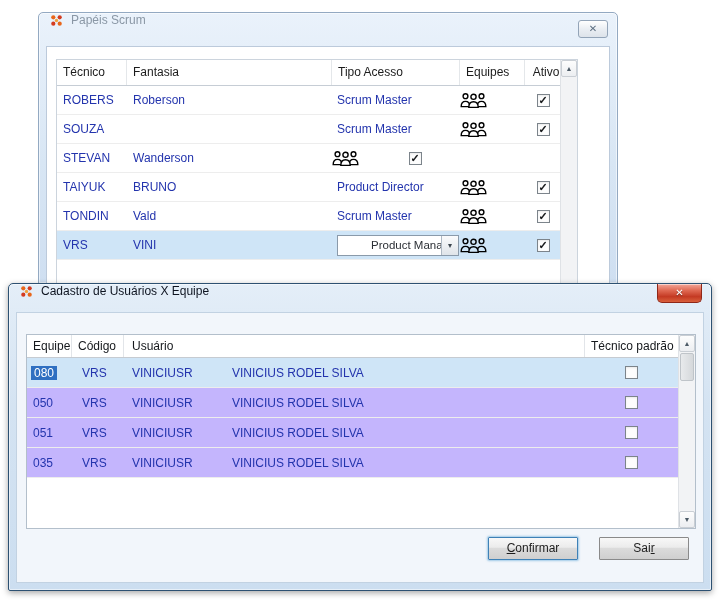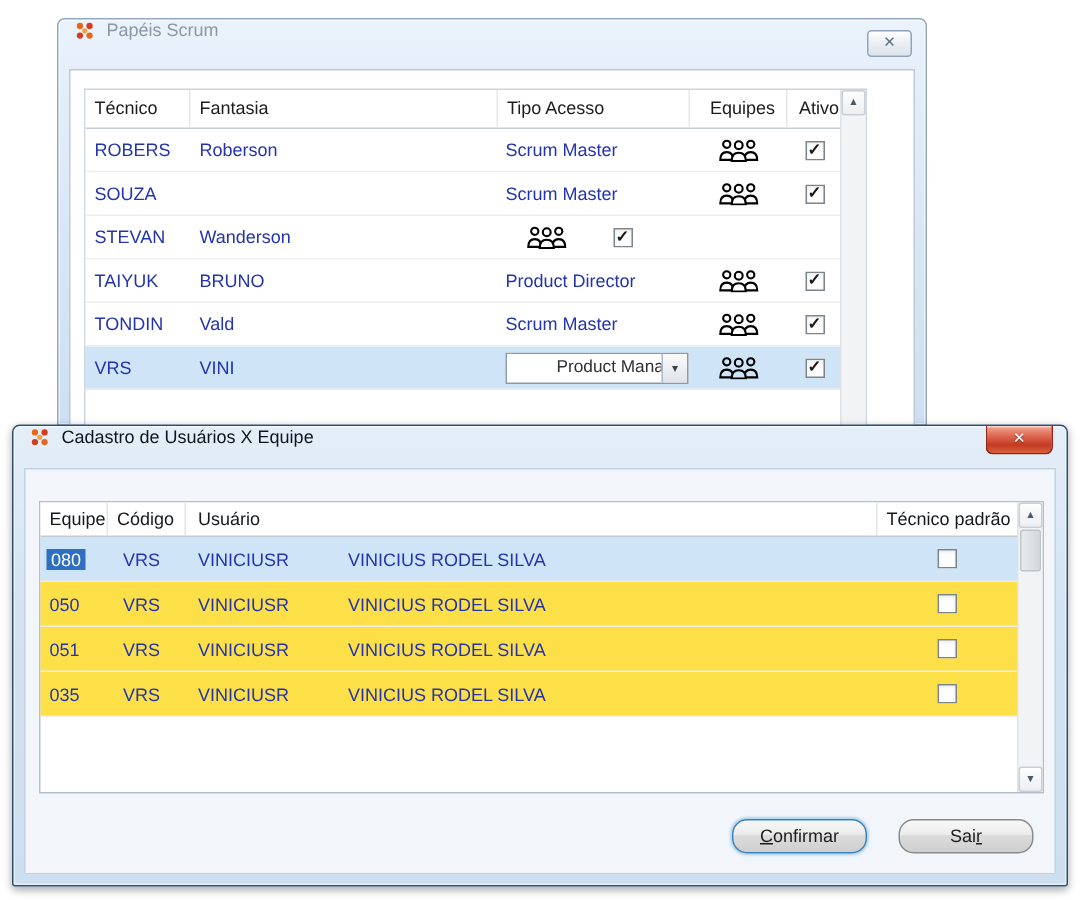--- a/index.html
+++ b/index.html
@@ -43,21 +43,21 @@
   .phead .hc {
     line-height:25px; padding-left:6px; color:#1c1c1c;
     border-right:1px solid #e4e7ea; overflow:hidden; white-space:nowrap;
   }
   .prow { display:flex; align-items:center; height:29px; border-bottom:1px solid #ededed; width:504px; background:#fff; }
   .prow.sel { background:#cfe5f7; }
   .c { overflow:hidden; white-space:nowrap; }
   .c1 { width:70px;  padding-left:6px; }
   .c2 { width:205px; padding-left:6px; }
   .c3 { width:128px; padding-left:5px; }
-  .c4 { width:65px;  text-align:center; }
+  .c4 { width:65px;  }
   .c5 { width:36px;  display:flex; justify-content:center; }
   .bluetxt { color:#2334ad; }
 
   .vtrack {
     position:absolute; right:0; top:0; bottom:0; width:17px;
     background:#f2f3f5; border-left:1px solid #dfe2e6;
   }
   .varrow {
     position:absolute; left:0; width:16px; height:17px;
     background:linear-gradient(#fdfdfd,#eceef1);
@@ -119,33 +119,33 @@
   }
   .ctable {
     position:absolute; left:17px; top:50px; width:670px; height:195px;
     background:#fff; border:1px solid #b3bfcb; z-index:2;
   }
   .chead { display:flex; height:23px; background:#fff; border-bottom:1px solid #c6cbd1; width:651px; }
   .chead .hc {
     line-height:22px; padding-left:6px; color:#15181c;
     border-right:1px solid #e2e5e9; overflow:hidden; white-space:nowrap;
   }
-  .crow { display:flex; align-items:center; height:30px; border-bottom:1px solid #ededed; width:651px; background:#fde047; }
+  .crow { display:flex; align-items:center; height:30px; border-bottom:1px solid #ededed; width:651px; background:#c4b5fd; }
   .crow.sel { background:#cfe5f7; }
   .k1 { width:45px; padding-left:4px; }
   .k2 { width:52px; padding-left:10px; }
   .k3 { width:461px; padding-left:8px; position:relative; }
   .k4 { width:93px; display:flex; justify-content:center; }
   .fullname { position:absolute; left:108px; top:50%; transform:translateY(-50%); }
   .eqsel { display:inline-block; background:#2f6fc1; color:#fff; padding:0 3px; }
 
   .btn {
-    position:absolute; top:262px; width:90px; height:23px;
+    position:absolute; top:253px; width:90px; height:23px;
     background: linear-gradient(180deg,#f8f8f8 0%,#ebebeb 45%,#dcdcdc 46%,#cfcfcf 100%);
-    border:1px solid #8a8a8a; border-radius:10px;
+    border:1px solid #8a8a8a; border-radius:1px;
     font-size:12px; color:#1d1d1d; text-align:center; line-height:21px;
     z-index:3; cursor:default;
   }
   #btn-confirmar { left:479px; border-color:#3f81b6; box-shadow:0 0 2px 1px rgba(95,165,215,.55); }
   #btn-sair { left:590px; }
   .ukey { text-decoration:underline; }
 </style>
 </head>
 <body>
 

